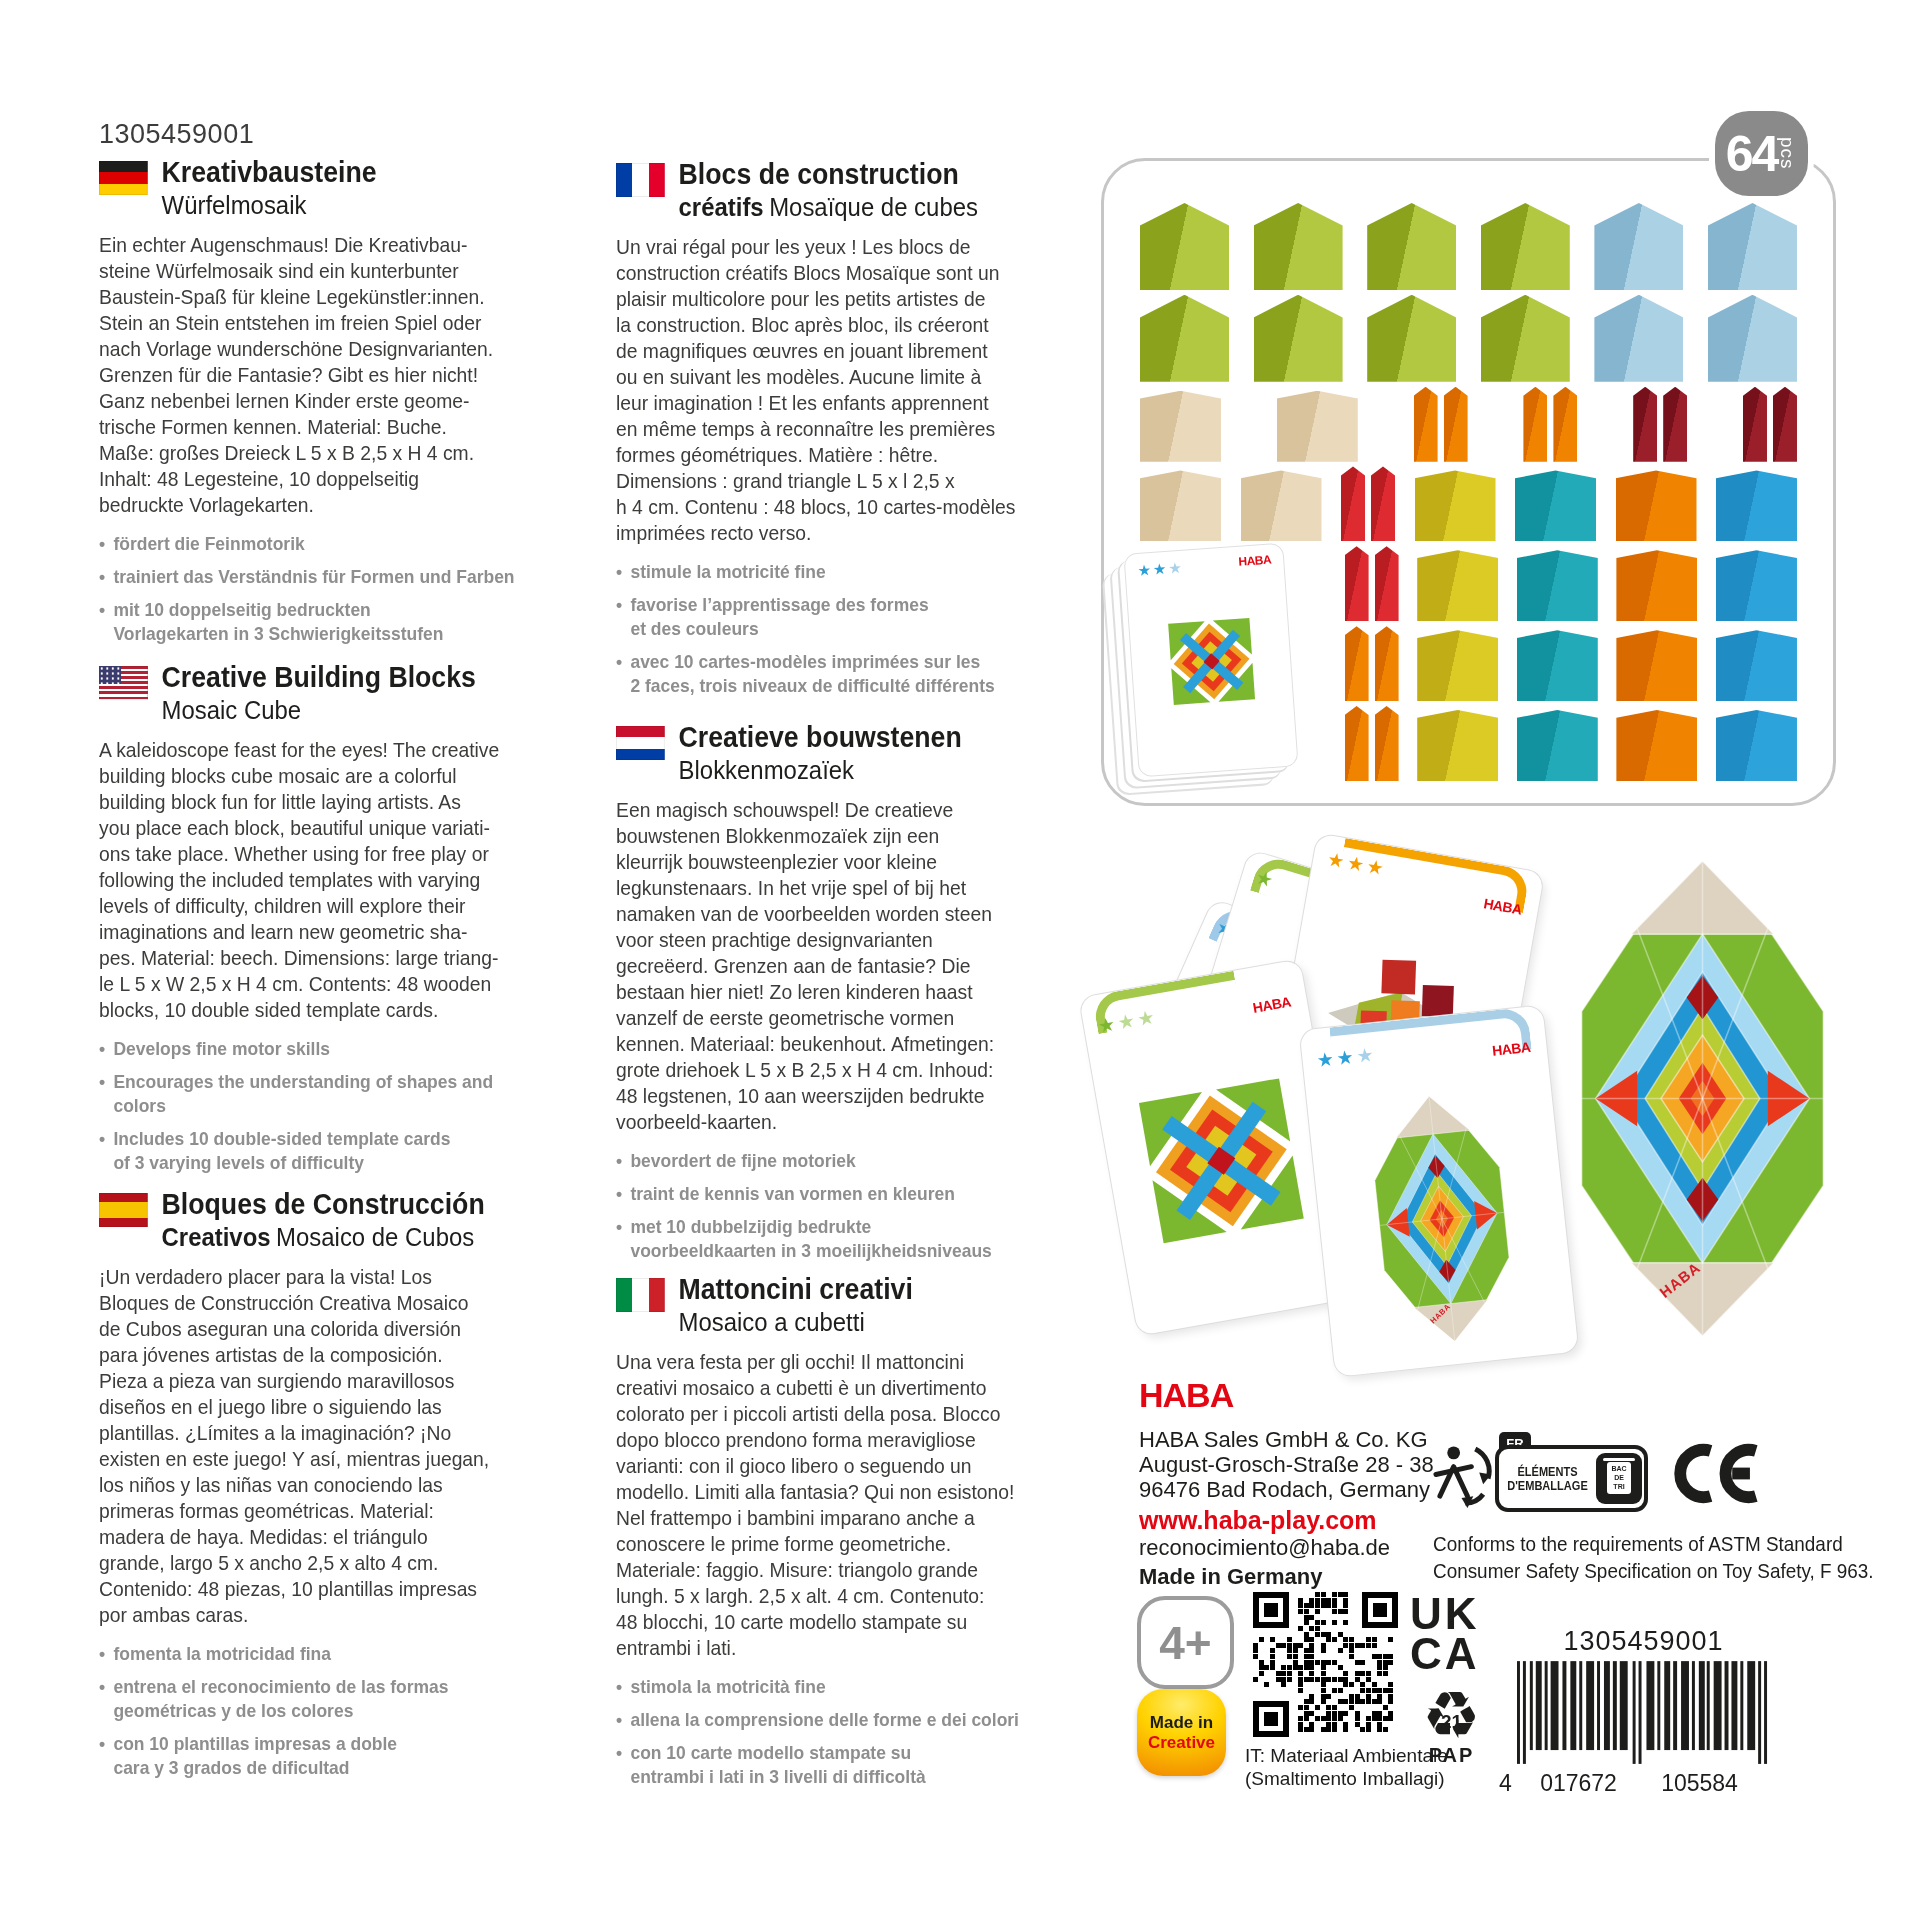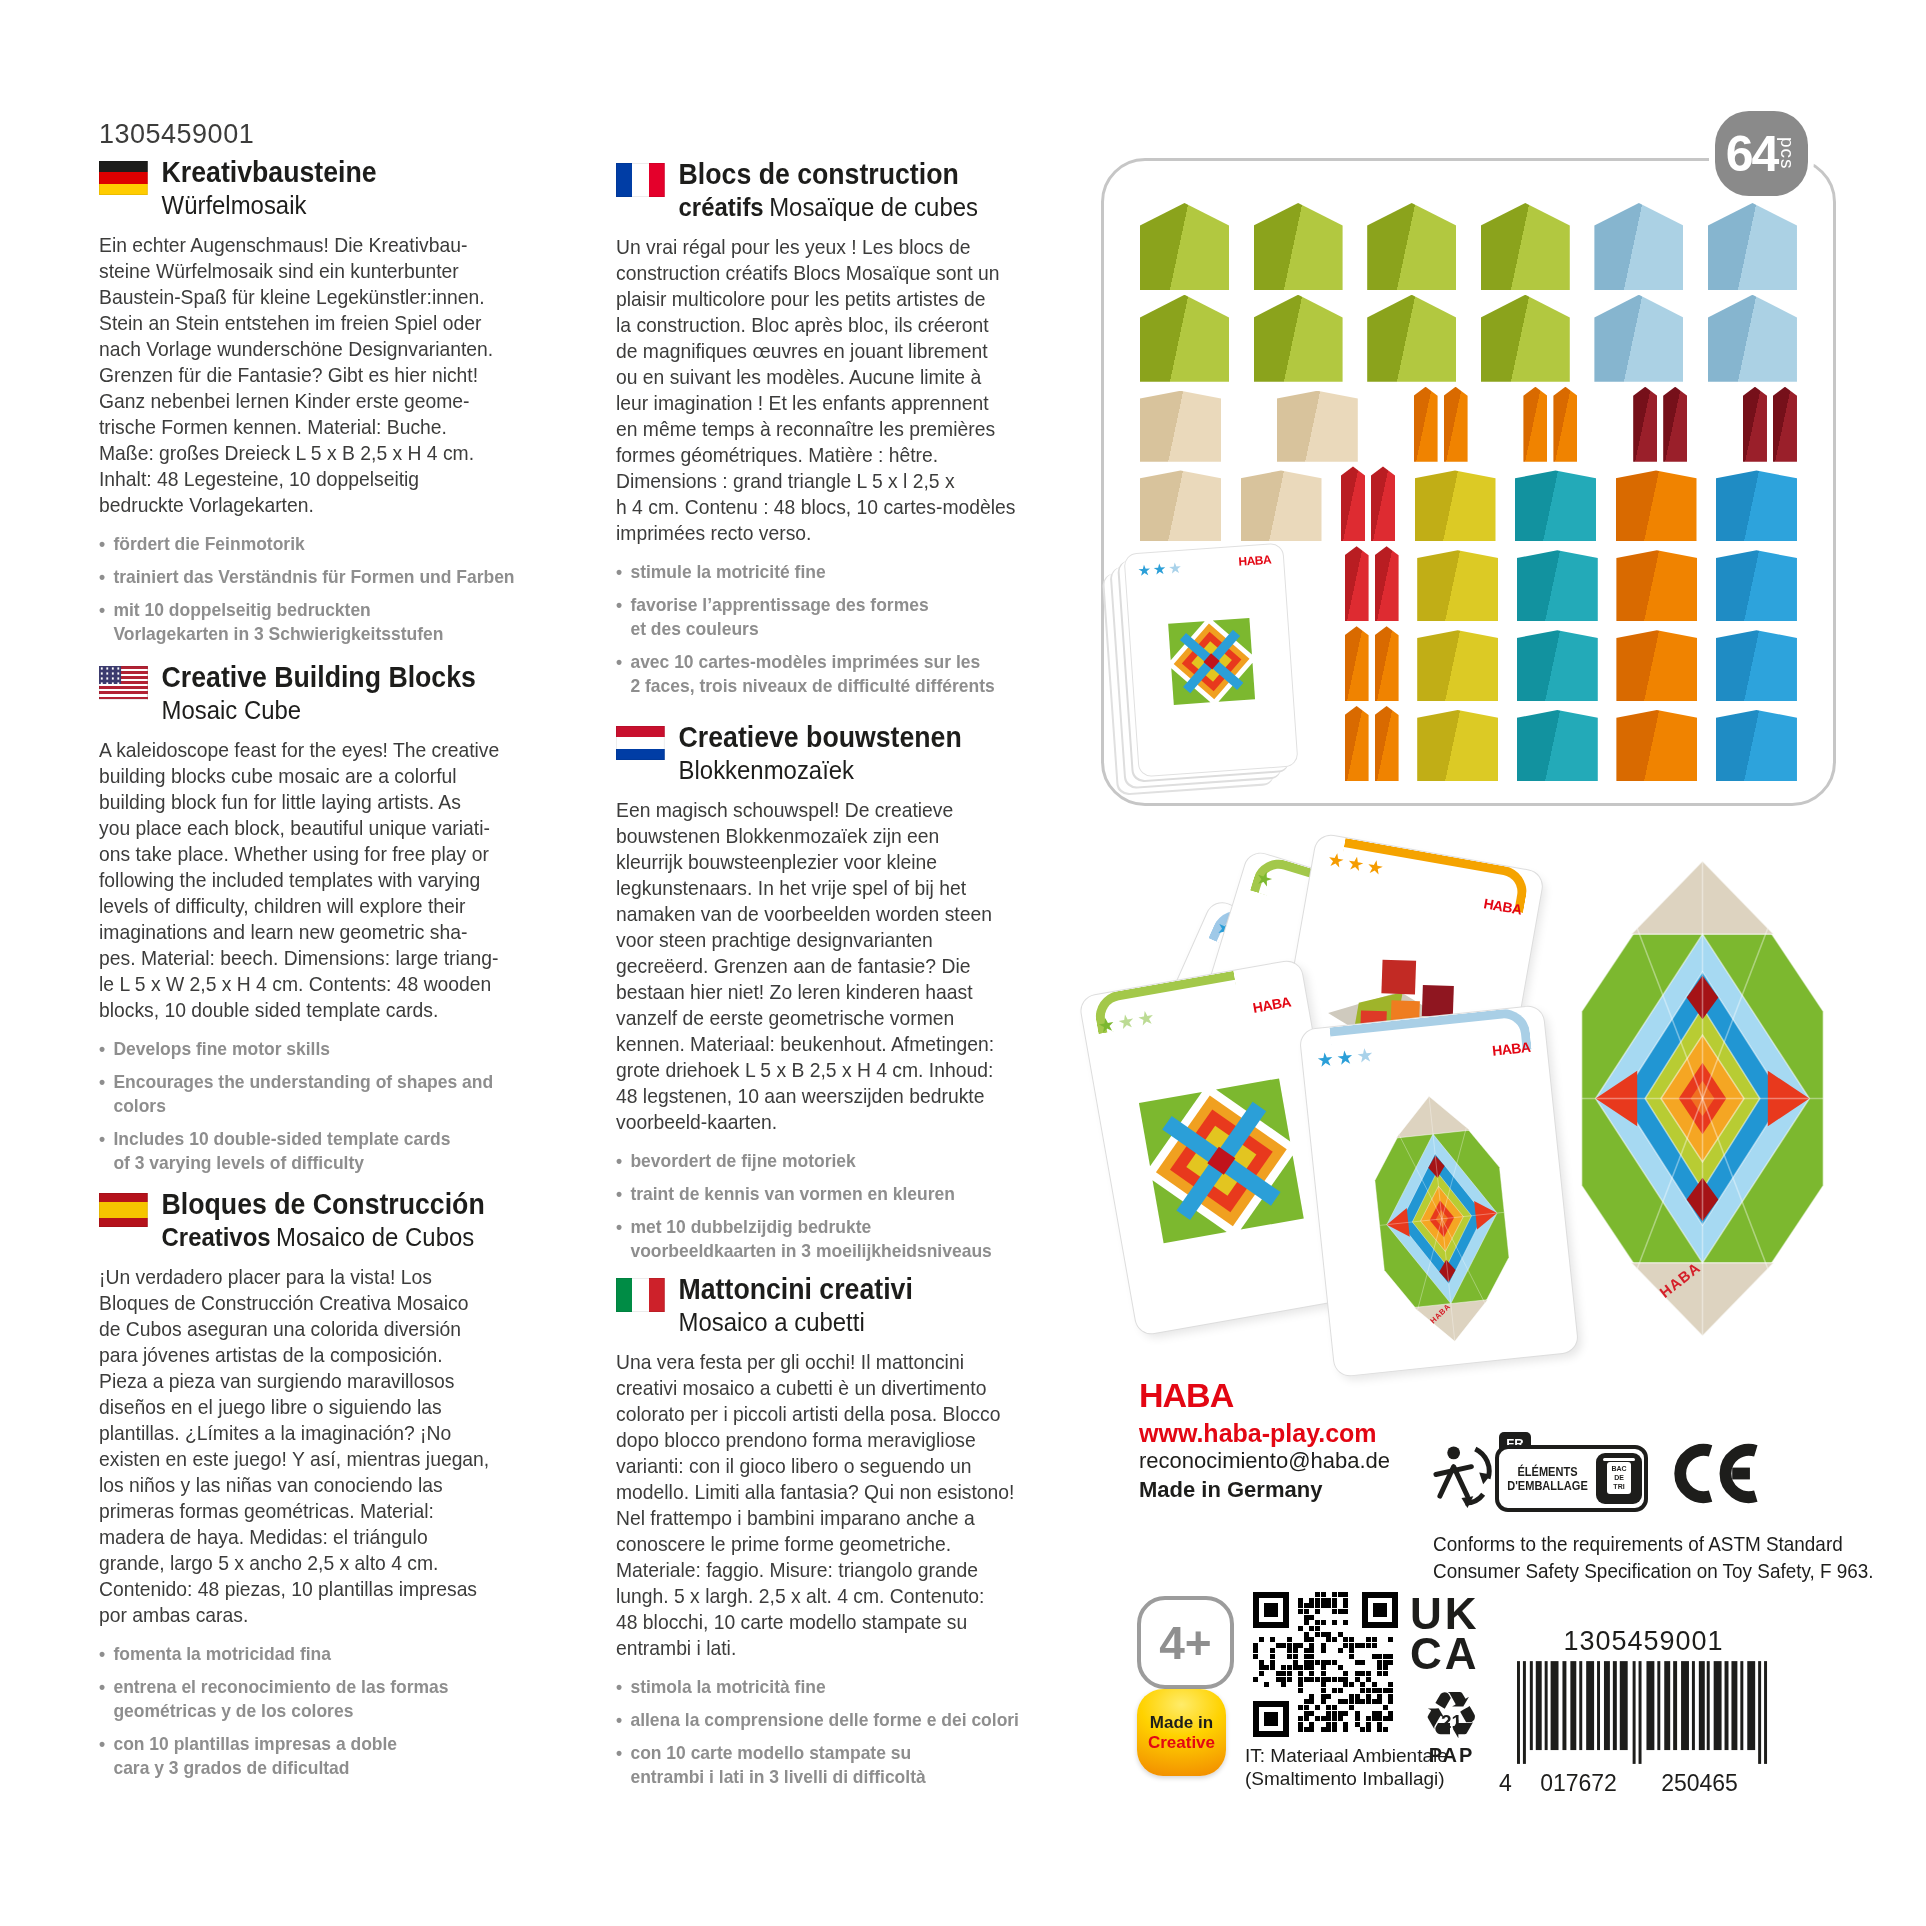--- a/index.html
+++ b/index.html
@@ -525,20 +525,23 @@
           <use href="#sym-mosaic"></use>
         </svg>
     </div>
     <svg class="abs" style="left:453px;top:4px;" width="297" height="495" viewBox="0 0 300 500">
         <use href="#sym-mosaic"></use>
       </svg>
   </div>
 
   <div class="abs" style="left:1139px;top:1376px;width:317px;">
     <div class="brand-haba">HABA</div>
+    <div class="addr">HABA Sales GmbH &amp; Co. KG
+August-Grosch-Straße 28 - 38
+96476 Bad Rodach, Germany</div>
     <div class="site">www.haba-play.com</div>
     <div class="mail">reconocimiento@haba.de</div>
     <div class="madein">Made in Germany</div>
   </div>
 
   <svg class="abs" id="triman" width="61" height="67" viewBox="0 0 62 68">
     <circle cx="22" cy="12" r="6.5" fill="#1d1d1b"></circle>
     <path d="M8 56 L22 26 L36 56" stroke="#1d1d1b" stroke-width="5" fill="none" stroke-linecap="round" stroke-linejoin="round"></path>
     <path d="M4 34 L40 26" stroke="#1d1d1b" stroke-width="5" fill="none" stroke-linecap="round"></path>
     <path d="M44 8 A 25 25 0 0 1 57 38" stroke="#1d1d1b" stroke-width="5" fill="none"></path>
@@ -861,18 +864,18 @@
         <rect x="217" y="0" width="6" height="90"></rect>
           <rect x="226" y="0" width="3" height="90"></rect>
         <rect x="233" y="0" width="8" height="90"></rect>
         <rect x="244" y="0" width="3" height="104"></rect>
           <rect x="250" y="0" width="3" height="104"></rect>
       </g>
     </svg>
     <div class="digits">
       <span class="d1">4</span>
       <span class="d2">017672</span>
-      <span class="d3">250465</span>
+      <span class="d3">105584</span>
     </div>
   </div>
 
 </div>
 
 
 </body></html>

